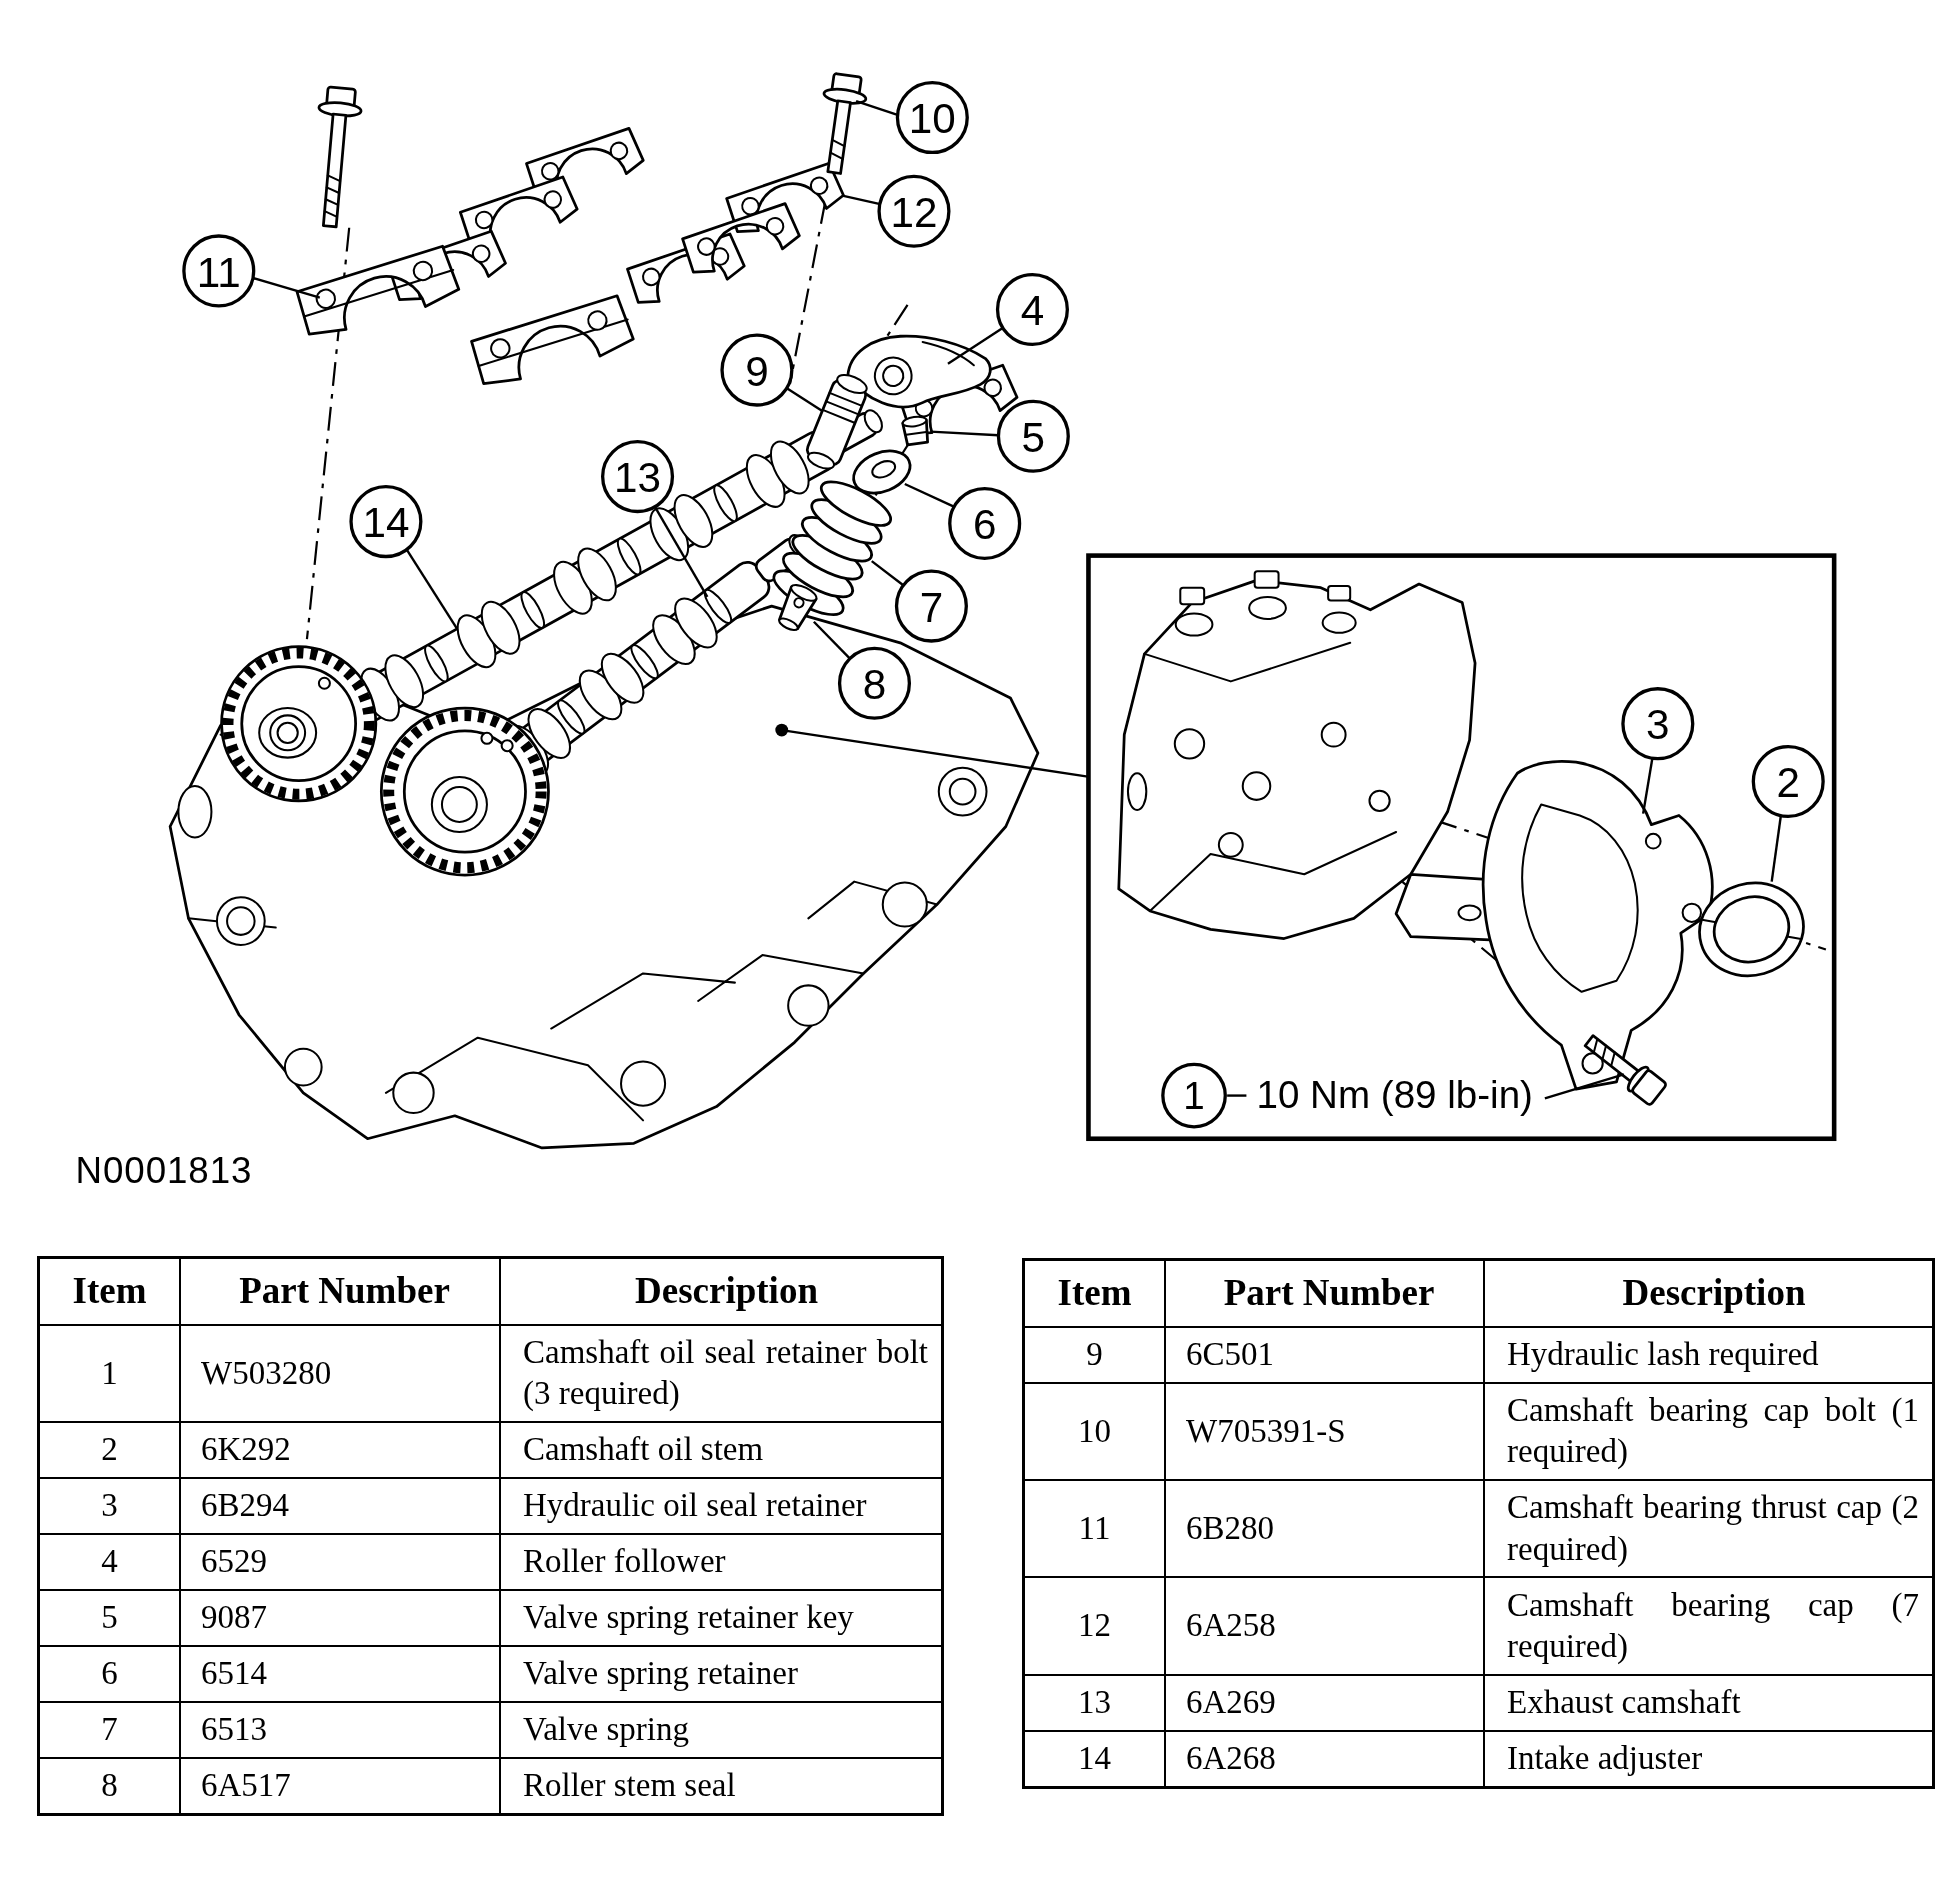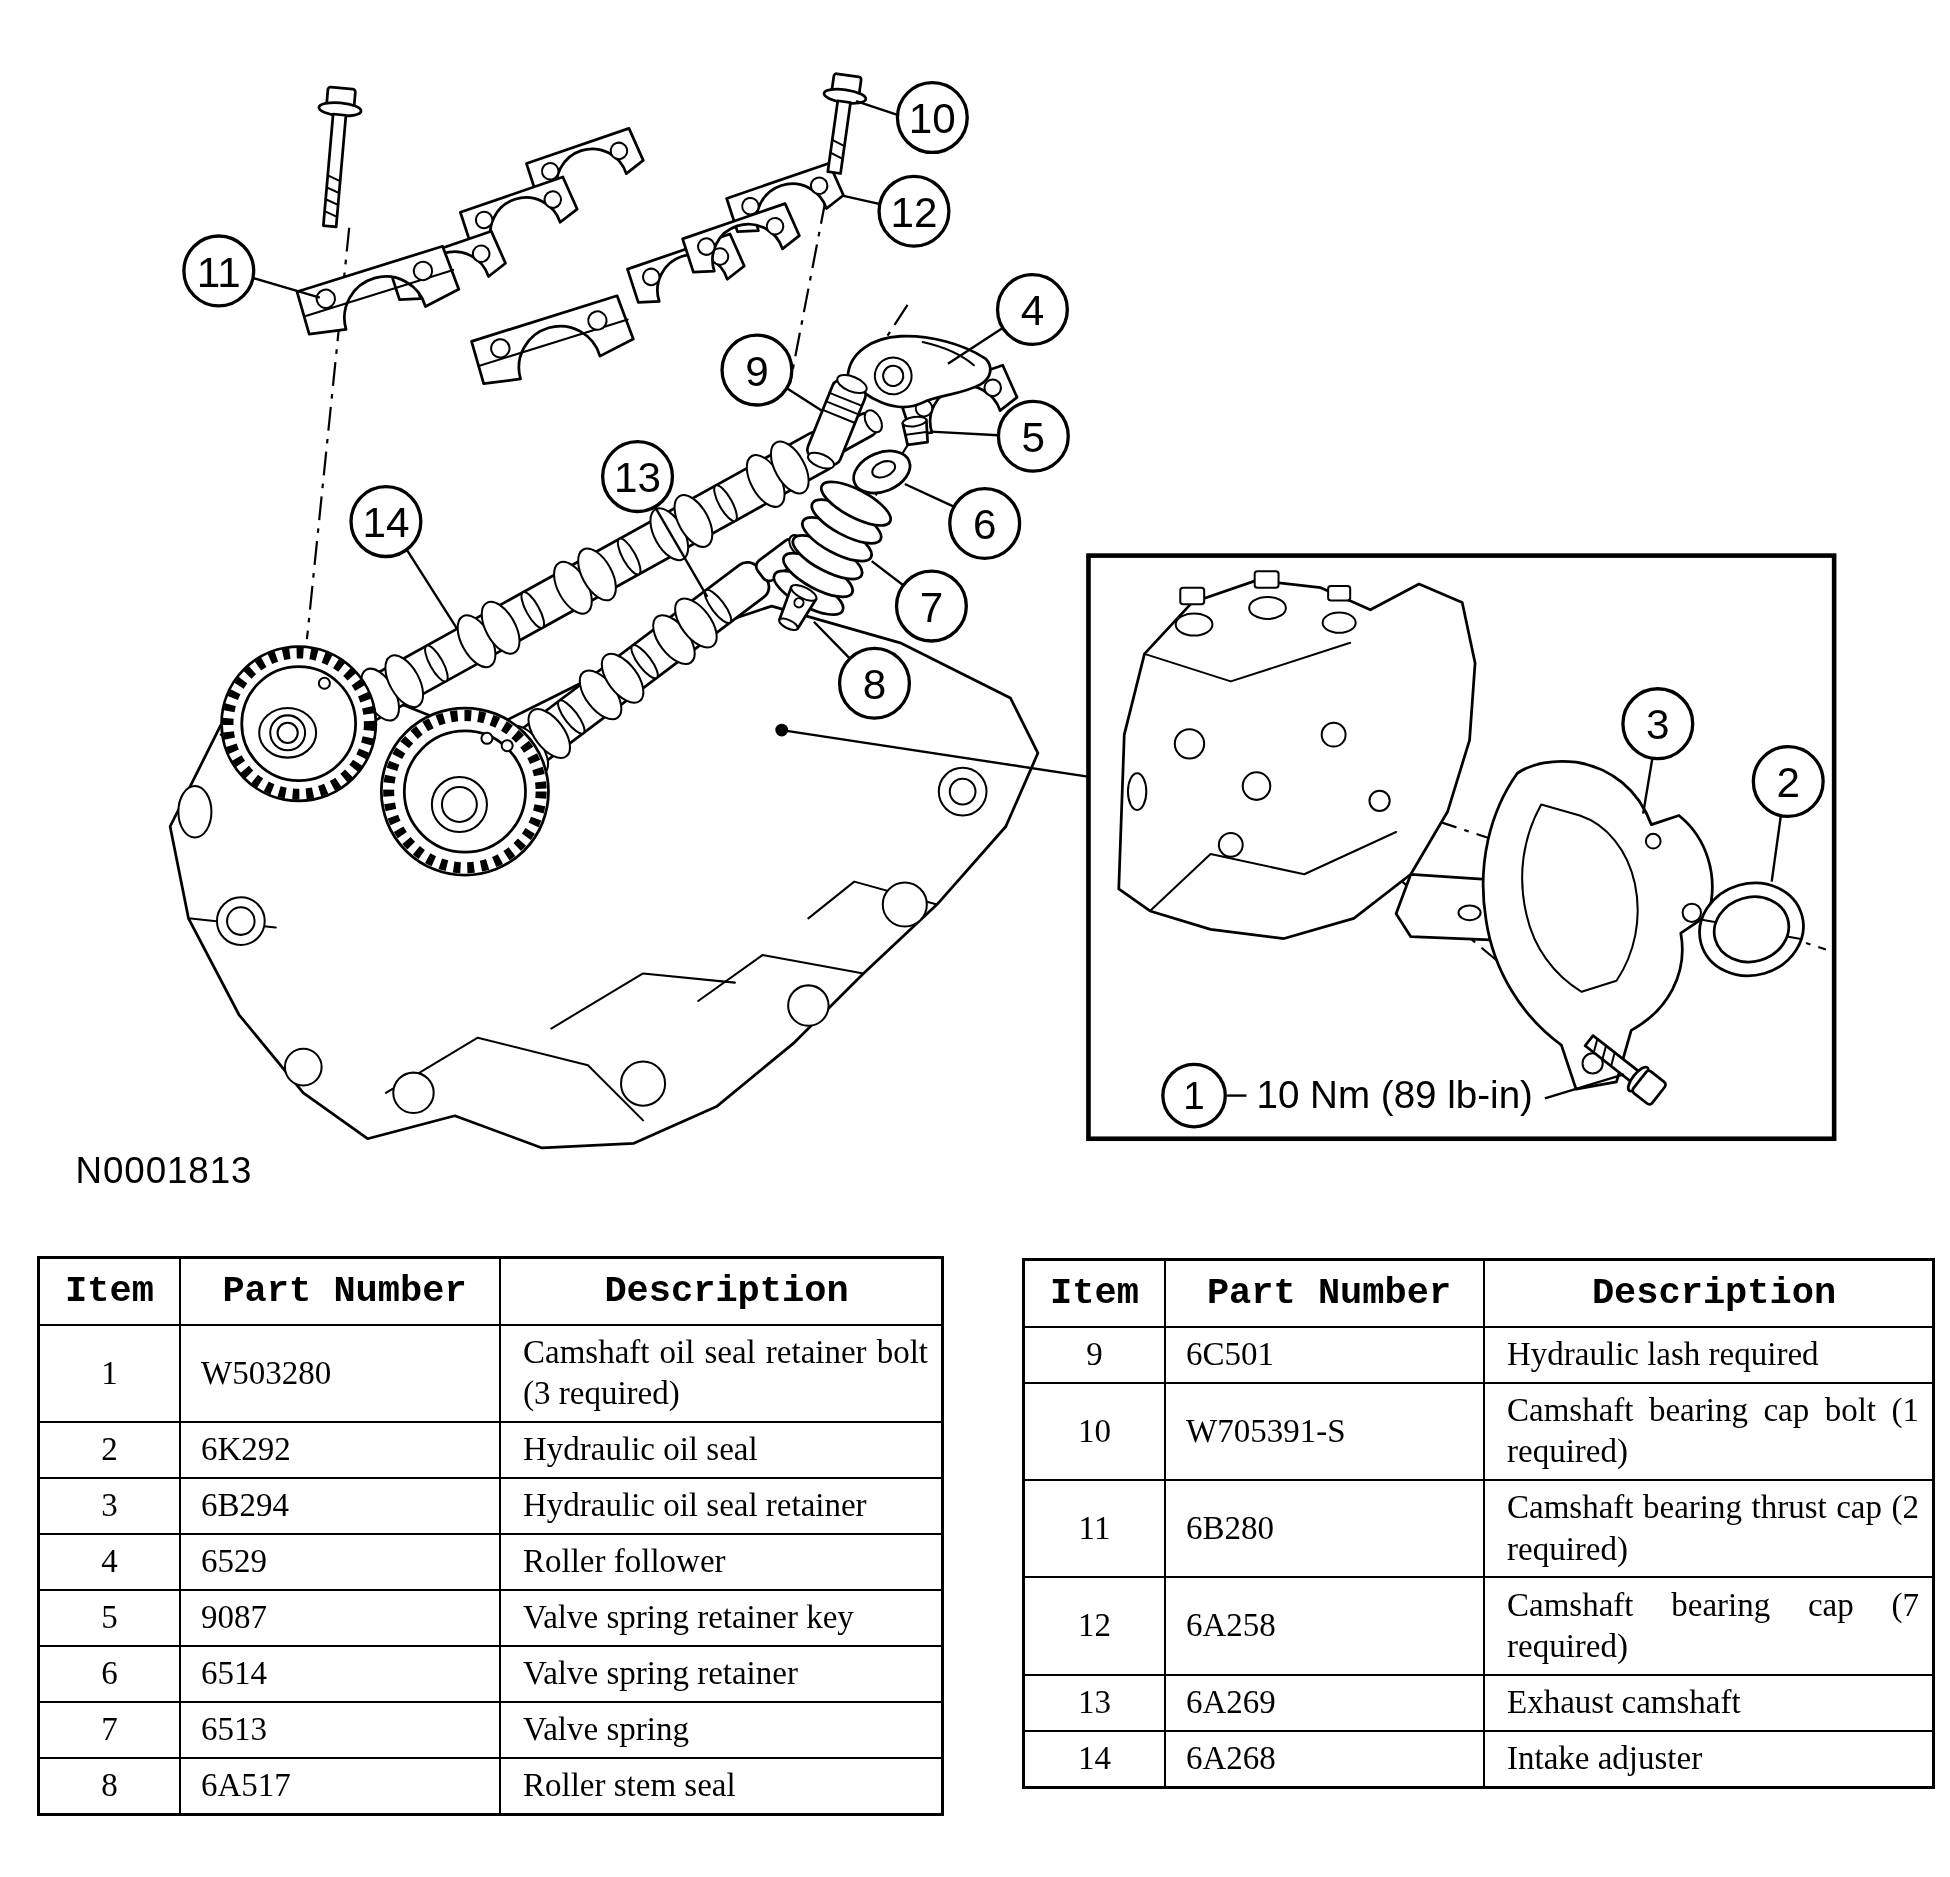--- a/index.html
+++ b/index.html
@@ -16,21 +16,21 @@
   .callout-num{font-family:"Liberation Sans",sans-serif;font-size:46px;text-anchor:middle;fill:#000;}
   .callout-num-sm{font-family:"Liberation Sans",sans-serif;font-size:42px;text-anchor:middle;fill:#000;}
   .fig-text{font-family:"Liberation Sans",sans-serif;font-size:40px;fill:#000;letter-spacing:1px;}
   .torque-text{font-family:"Liberation Sans",sans-serif;font-size:42px;fill:#000;}
 
   
   .parts-table{position:absolute;border-collapse:collapse;background:#fff;table-layout:fixed;
                font-family:"Liberation Serif","DejaVu Serif",serif;font-size:33px;line-height:1.25;color:#000;}
   .parts-table,.parts-table th,.parts-table td{border:2.8px solid #000;}
   .parts-table{border-width:3.7px;}
-  .parts-table th{font-family:Liberation Mono, monospace;font-weight:bold;font-size:37px;
+  .parts-table th{font-family:Liberation Serif, serif;font-weight:bold;font-size:37px;
                   padding:9.2px 11px;vertical-align:middle;}
   .parts-table td{padding:6.4px 13px;vertical-align:middle;}
   .col-item{width:117px;text-align:center;}
   .col-part{width:287px;text-align:left;padding-left:20px !important;}
   .col-desc{text-align:left;padding-left:22px !important;}
   th.col-desc{text-align:center;}
   td.col-desc{text-align:justify;text-align-last:left;}
   #table-left{left:37px;top:1256px;width:907px;}
   #table-right{left:1022px;top:1258px;width:913px;}
 </style>
@@ -369,21 +369,21 @@
   </thead>
   <tbody>
     <tr>
       <td class="col-item">1</td>
       <td class="col-part">W503280</td>
       <td class="col-desc">Camshaft oil seal retainer bolt (3 required)</td>
     </tr>
     <tr>
       <td class="col-item">2</td>
       <td class="col-part">6K292</td>
-      <td class="col-desc">Hydraulic oil seal</td>
+      <td class="col-desc">Camshaft oil stem</td>
     </tr>
     <tr>
       <td class="col-item">3</td>
       <td class="col-part">6B294</td>
       <td class="col-desc">Hydraulic oil seal retainer</td>
     </tr>
     <tr>
       <td class="col-item">4</td>
       <td class="col-part">6529</td>
       <td class="col-desc">Roller follower</td>

